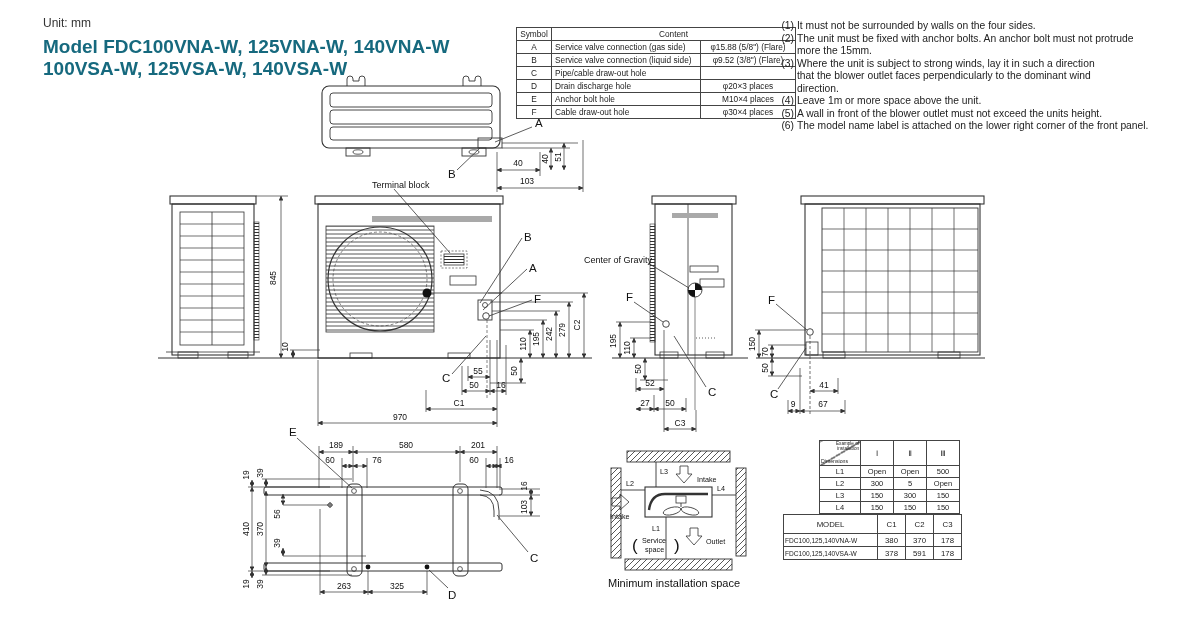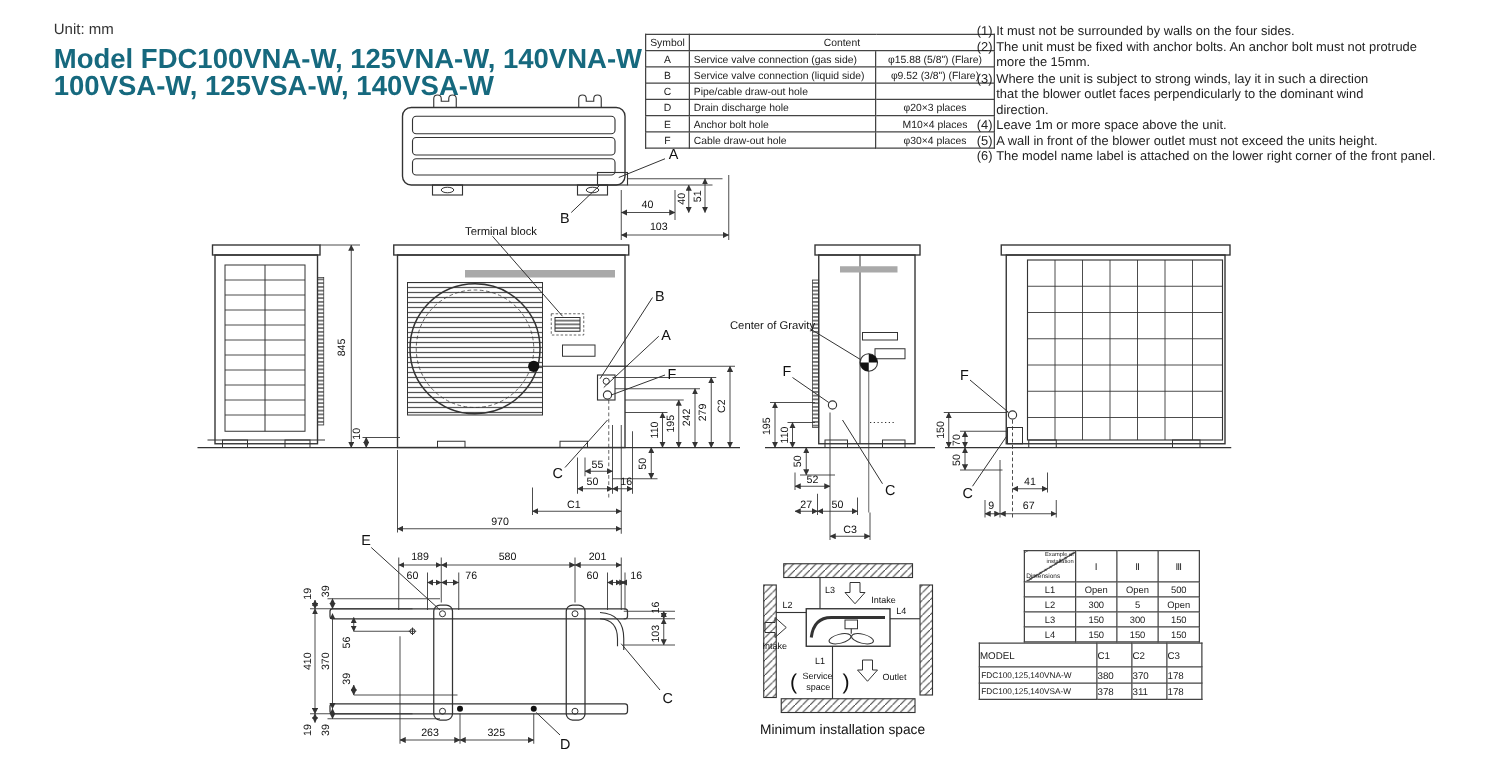--- a/index.html
+++ b/index.html
@@ -1,20 +1,20 @@
 <!DOCTYPE html>
 <html><head>
 <meta charset="utf-8">
 <style>
   html,body{margin:0;padding:0;background:#fff;}
   #stage{position:relative;width:1200px;height:617px;background:#fff;overflow:hidden;
          font-family:"Liberation Sans",sans-serif;color:#222;}
   .abs{position:absolute;}
   #unit-label{left:43px;top:16px;font-size:12px;color:#333;text-align:center;}
-  #model-title{left:43px;top:36px;font-size:22px;font-weight:bold;color:#16697e;line-height:22px;}
+  #model-title{left:43px;top:36px;font-size:19px;font-weight:bold;color:#16697e;line-height:22px;}
   
   #symbol-table{left:516px;top:27px;border-collapse:collapse;table-layout:fixed;}
   #symbol-table td,#symbol-table th{border:1px solid #444;font-size:8.3px;font-weight:normal;
       padding:0 3px;height:12px;line-height:11px;white-space:nowrap;overflow:hidden;}
   #symbol-table .c-sym{width:28px;text-align:center;}
   #symbol-table .c-content{width:142px;text-align:left;}
   #symbol-table .c-spec{width:88px;text-align:center;}
   
   #notes{left:772px;top:20px;width:408px;font-size:10.3px;line-height:12.5px;}
   #notes .nrow{display:flex;}
@@ -23,21 +23,21 @@
   
   #l-table{left:819px;top:440px;border-collapse:collapse;table-layout:fixed;}
   #l-table td{border:1px solid #444;font-size:7.5px;text-align:center;height:11px;padding:0;}
   #l-table .hrow td{height:24px;}
   #l-table .cw0{width:40px;} #l-table .cw{width:32px;}
   .diag{position:relative;background:linear-gradient(to bottom right,transparent calc(50% - 0.6px),#444 calc(50% - 0.6px),#444 calc(50% + 0.6px),transparent calc(50% + 0.6px));}
   .diag .tr{position:absolute;top:1px;right:1px;font-size:4.6px;line-height:4.8px;text-align:right;}
   .diag .bl{position:absolute;bottom:1px;left:1px;font-size:5.2px;}
   
   #model-table{left:783px;top:514px;border-collapse:collapse;table-layout:fixed;}
-  #model-table td{border:1px solid #444;font-size:7.8px;text-align:left;height:12px;padding:0;}
+  #model-table td{border:1px solid #444;font-size:7.8px;text-align:center;height:12px;padding:0;}
   #model-table .hrow td{height:18px;}
   #model-table .cm{width:92px;} #model-table .cc{width:27px;}
   #model-table .model-name{font-size:6.6px;text-align:left;padding-left:1px;white-space:nowrap;}
   
   .dt{font-size:8.5px;fill:#111;}
   .lbl{font-size:11.5px;fill:#111;}
   .an{font-size:9px;fill:#111;}
   .tiny{font-size:7.2px;fill:#111;}
   .cap{font-size:11px;fill:#111;}
   svg{position:absolute;left:0;top:0;}
@@ -554,19 +554,19 @@
     </tr>
     <tr>
       <td class="cm model-name">FDC100,125,140VNA-W</td>
       <td>380</td>
       <td>370</td>
       <td>178</td>
     </tr>
     <tr>
       <td class="cm model-name">FDC100,125,140VSA-W</td>
       <td>378</td>
-      <td>311</td>
+      <td>591</td>
       <td>178</td>
     </tr>
   </tbody>
     </table>
 
 </div>
 
 </body></html>

